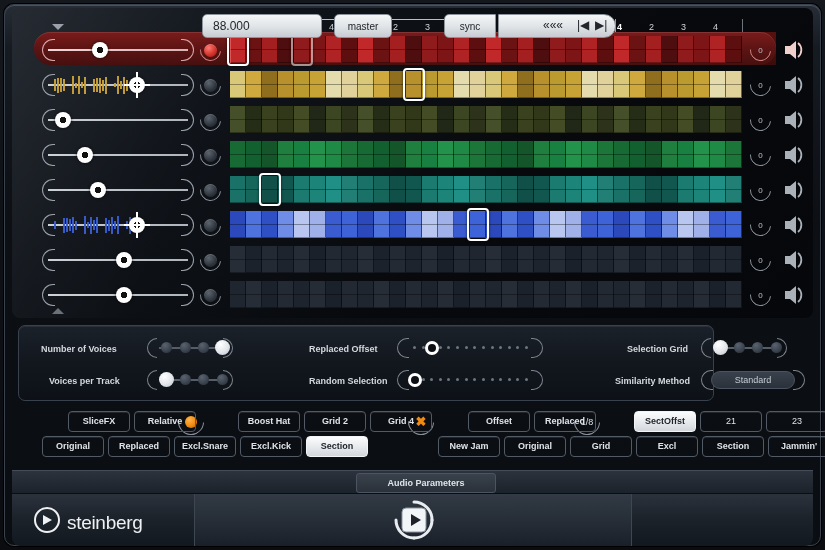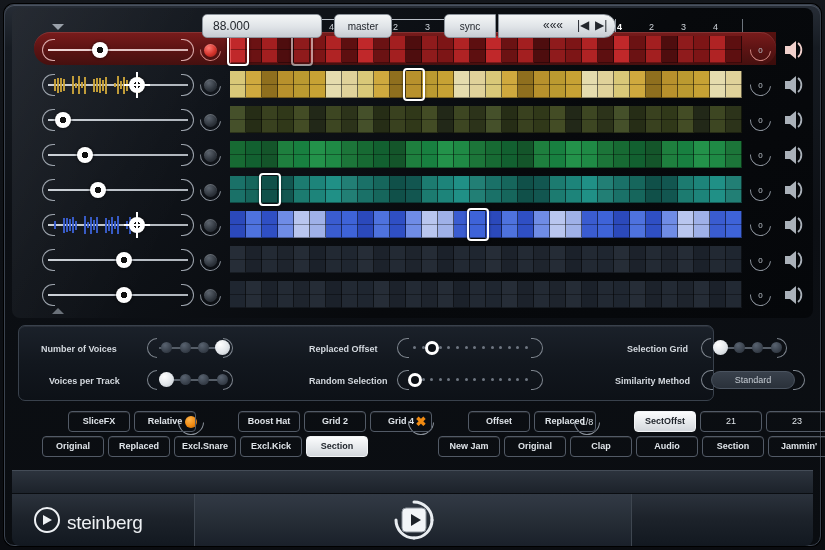--- a/index.html
+++ b/index.html
@@ -1454,27 +1454,28 @@
       <div class="btn num" style="left: 682px; top: 5px; width: 62px;">21</div>
       <div class="btn num" style="left: 748px; top: 5px; width: 62px;">23</div>
       <div class="btn" style="left: 24px; top: 30px; width: 62px;">Original</div>
       <div class="btn" style="left: 90px; top: 30px; width: 62px;">Replaced</div>
       <div class="btn" style="left: 156px; top: 30px; width: 62px;">Excl.Snare</div>
       <div class="btn" style="left: 222px; top: 30px; width: 62px;">Excl.Kick</div>
       <div class="btn active" style="left: 288px; top: 30px; width: 62px;">Section</div>
       <div class="btn" style="left: 354px; top: 30px; width: 62px; margin-top: 37px;">Grid 3</div>
       <div class="btn" style="left: 420px; top: 30px; width: 62px;">New Jam</div>
       <div class="btn" style="left: 486px; top: 30px; width: 62px;">Original</div>
-      <div class="btn" style="left: 552px; top: 30px; width: 62px;">Clap</div>
-      <div class="btn" style="left: 618px; top: 30px; width: 62px;">Audio</div>
+      <div class="btn" style="left: 552px; top: 30px; width: 62px;">Grid</div>
+      <div class="btn" style="left: 618px; top: 30px; width: 62px;">Excl</div>
       <div class="btn" style="left: 684px; top: 30px; width: 62px;">Section</div>
       <div class="btn" style="left: 750px; top: 30px; width: 62px;">Jammin'</div>
     </div>
 
   <div class="tabsbar" id="tabsbar">
+      <div class="tab" style="left: 344px; width: 140px;">Audio Parameters</div>
     </div>
 
   <div class="botbar">
     <div class="transportwrap"></div>
   </div>
 
   <div class="brandL">
     <div class="circ"></div>
     <div class="tri"></div>
     <div class="txt">steinberg</div>

